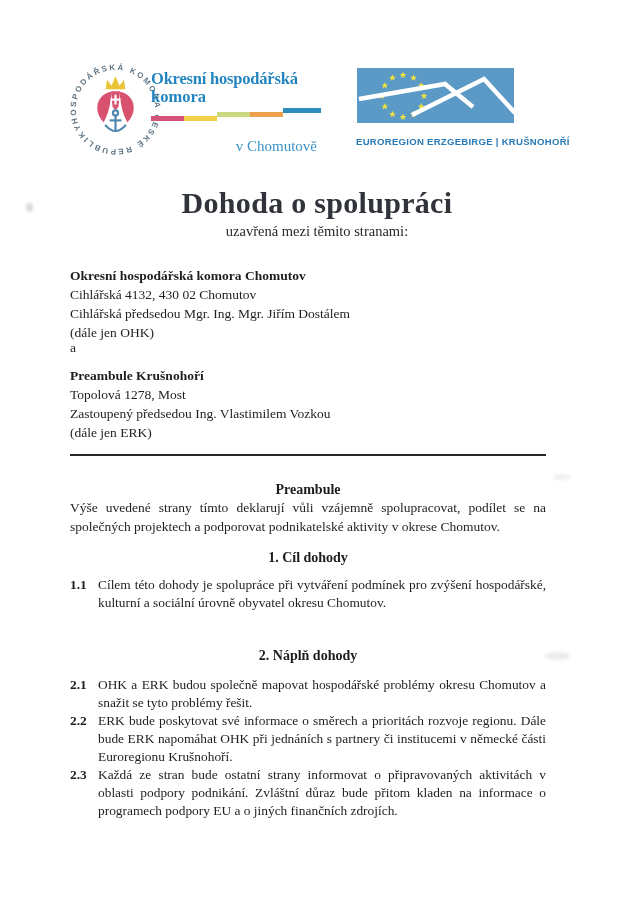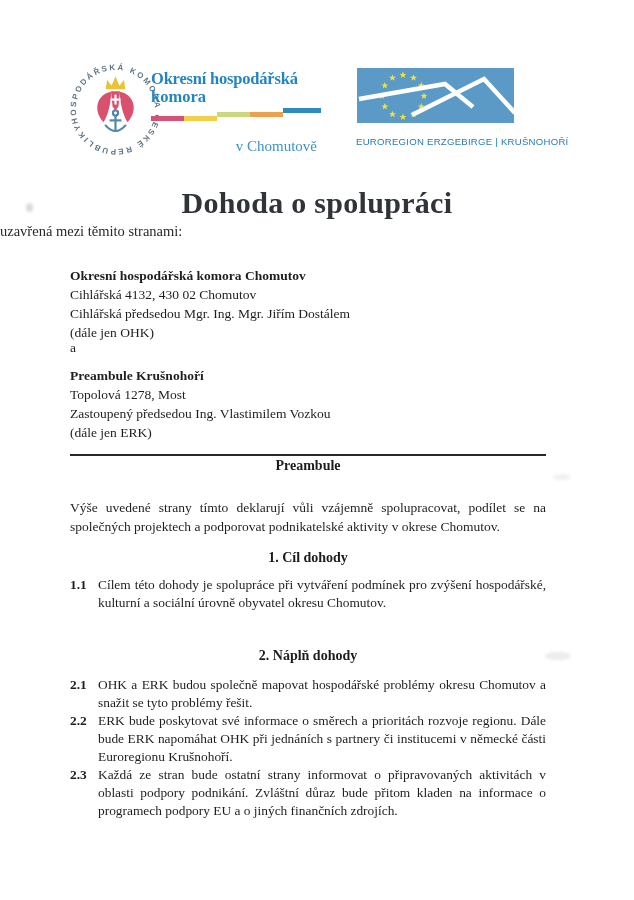--- a/index.html
+++ b/index.html
@@ -21,43 +21,43 @@
   .stripe span{position:absolute;height:5px;}
   .seg0{left:0;top:8px;width:33px;background:#d5537a;}
   .seg1{left:33px;top:8px;width:33px;background:#f0d049;}
   .seg2{left:66px;top:4px;width:33px;background:#ccd87e;}
   .seg3{left:99px;top:4px;width:33px;background:#eda14e;}
   .seg4{left:132px;top:0;width:38px;background:#2e8cbe;}
   .wm-loc{font-size:15px;color:#3b93c6;text-align:right;margin-top:16px;padding-right:6px;}
   .banner{position:absolute;left:357px;top:68px;width:157px;height:55px;}
   .caption{
     position:absolute;left:356px;top:136px;width:230px;
-    font-family:"Liberation Sans",sans-serif;font-size:9.6px;font-weight:normal;
+    font-family:"Liberation Sans",sans-serif;font-size:9.6px;font-weight:bold;
     color:#2a7ab5;letter-spacing:0.25px;white-space:nowrap;
   }
   
   .title{
     position:absolute;left:0;top:186px;width:100%;
     text-align:center;font-size:30px;font-weight:bold;color:#30333a;
     letter-spacing:0.3px;
   }
   .subtitle{
     position:absolute;left:0;top:223px;width:100%;
-    text-align:left;font-size:14.5px;color:#26282c;
+    text-align:center;font-size:14.5px;color:#26282c;
   }
   
   .block{position:absolute;left:70px;width:476px;font-size:13.5px;line-height:19px;}
   .party1{top:266px;}
   .conj{top:338px;}
   .party2{top:366px;}
   .pname{font-weight:bold;}
   
   .rule{position:absolute;left:70px;top:454px;width:476px;border:none;border-top:2px solid #26282c;margin:0;}
   .sec-h{position:absolute;left:70px;width:476px;text-align:center;font-size:14px;font-weight:bold;margin:0;color:#1c1c1c;}
-  .h-pre{top:458px;font-family:Liberation Serif, serif;}
+  .h-pre{top:482px;font-family:Liberation Serif, serif;}
   .h-one{top:550px;}
   .h-two{top:648px;}
   .para{
     position:absolute;left:70px;top:498px;width:476px;
     font-size:13.5px;line-height:19px;text-align:justify;margin:0;
   }
   .items-one{position:absolute;left:70px;top:576px;width:476px;}
   .items-two{position:absolute;left:70px;top:676px;width:476px;}
   .item{display:flex;font-size:13.4px;line-height:18px;}
   .num{flex:0 0 28px;font-weight:bold;}

